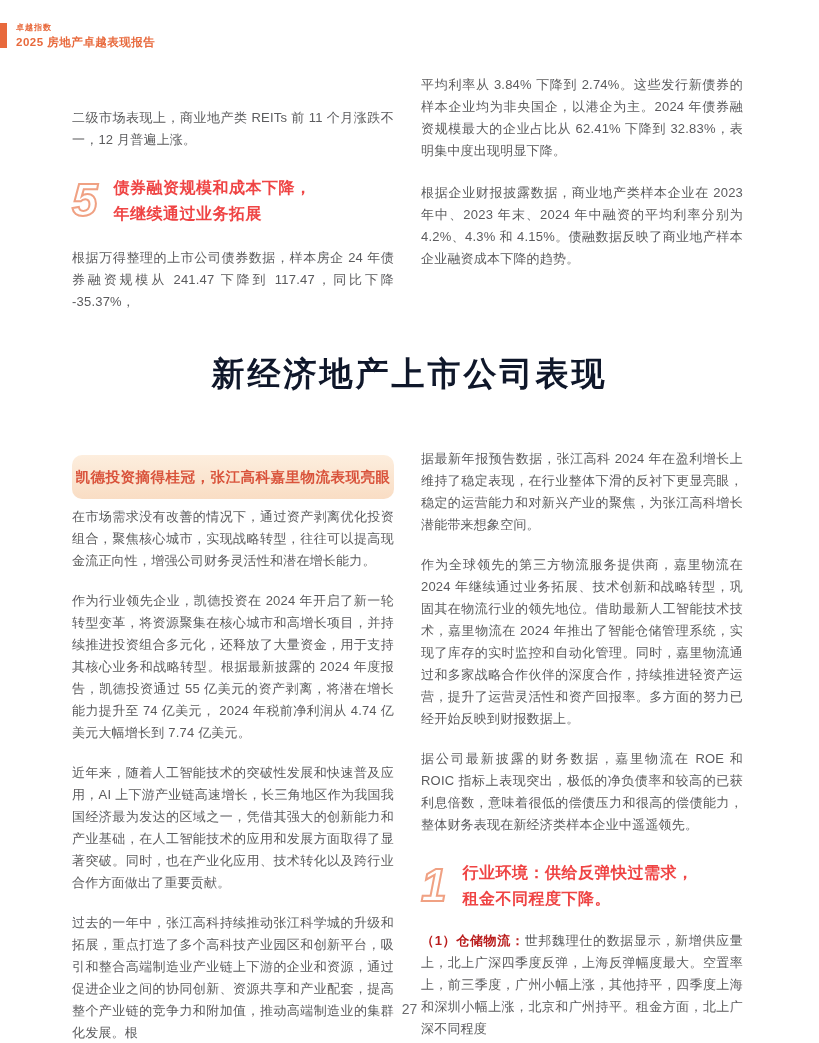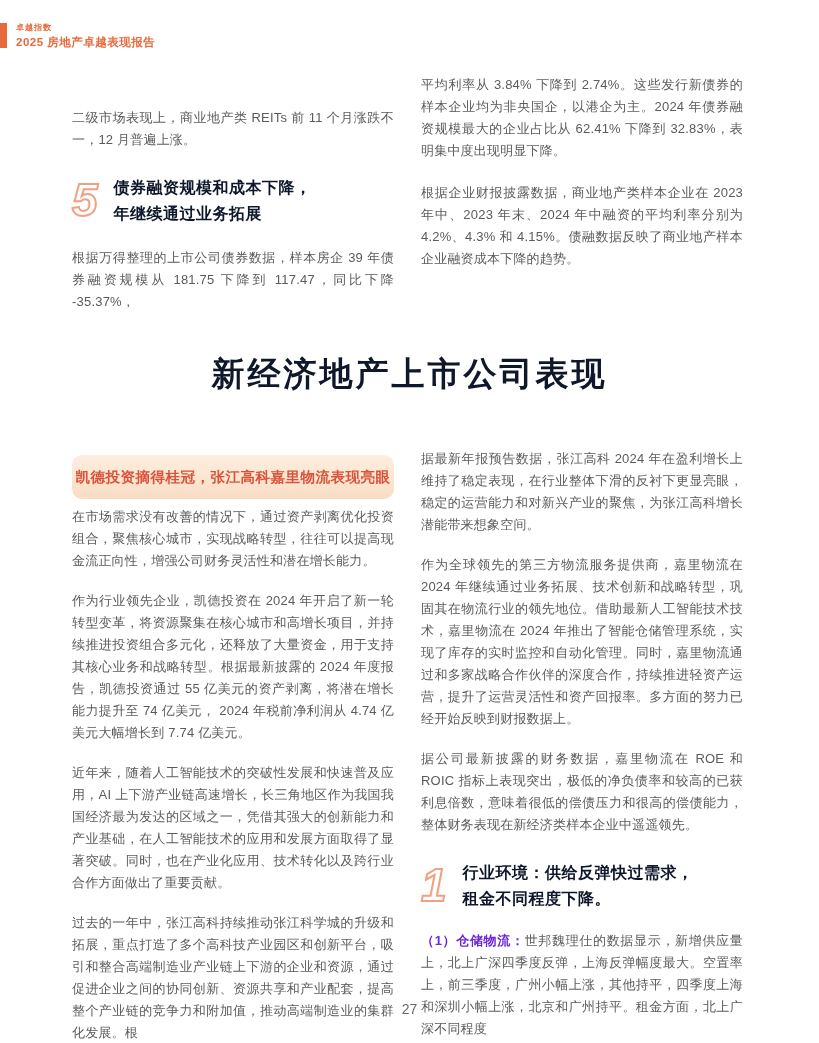--- a/index.html
+++ b/index.html
@@ -25,21 +25,21 @@
   .col-left  { left:72px; }
   .col-right { left:421px; }
 
   
   .sec-head { display:flex; align-items:flex-start; }
   .sec-num {
     font-size:46px; line-height:46px; font-weight:bold; font-style:italic;
     color:#ffffff; -webkit-text-stroke:2px #f0a183; text-stroke:2px #f0a183;
     margin-right:16px; transform:translateY(2px);
   }
-  .sec-title { font-size:16px; line-height:26px; font-weight:bold; color:#0f172a; letter-spacing:0.5px; }
+  .sec-title { font-size:16px; line-height:26px; font-weight:bold; color:#ef4444; letter-spacing:0.5px; }
 
   .mt24 { margin-top:24px; }
   .mt20 { margin-top:20px; }
   .mt18 { margin-top:18px; }
 
   
   .main-title {
     position:absolute; top:352px; left:0; width:100%;
     text-align:center; font-size:33px; font-weight:bold;
     color:#0f172a; letter-spacing:3px;
@@ -47,21 +47,21 @@
 
   
   .banner {
     position:absolute; left:72px; top:455px; width:322px; height:44px;
     border-radius:10px;
     background:linear-gradient(180deg,#fdeede 0%,#f9ddc4 100%);
     display:flex; align-items:center; justify-content:center;
     font-size:14.5px; font-weight:bold; color:#d9533b; letter-spacing:0.5px;
   }
 
-  .bold-label { font-weight:bold; color:#6d28d9; }
+  .bold-label { font-weight:bold; color:#b91c1c; }
 
   .page-number {
     position:absolute; bottom:26px; left:0; width:100%;
     text-align:center; font-size:14px; color:#6a6a6c;
   }
 </style>
 </head>
 <body>
 
 <div class="page">
@@ -74,21 +74,21 @@
 
   <div class="col col-left" style="top:74px;margin-top:33px;">
     <p class="para">二级市场表现上，商业地产类 REITs 前 11 个月涨跌不一，12 月普遍上涨。</p>
     <div class="sec-head mt24">
       <div class="sec-num">5</div>
       <div class="sec-title">
         <div>债券融资规模和成本下降，</div>
         <div>年继续通过业务拓展</div>
       </div>
     </div>
-    <p class="para mt20">根据万得整理的上市公司债券数据，样本房企 39 年债券融资规模从 181.75 下降到 117.47，同比下降 -35.37%，</p>
+    <p class="para mt20">根据万得整理的上市公司债券数据，样本房企 24 年债券融资规模从 241.47 下降到 117.47，同比下降 -35.37%，</p>
   </div>
 
   <div class="col col-right" style="top:74px;">
     <p class="para">平均利率从 3.84% 下降到 2.74%。这些发行新债券的样本企业均为非央国企，以港企为主。2024 年债券融资规模最大的企业占比从 62.41% 下降到 32.83%，表明集中度出现明显下降。</p>
     <p class="para mt20">根据企业财报披露数据，商业地产类样本企业在 2023 年中、2023 年末、2024 年中融资的平均利率分别为 4.2%、4.3% 和 4.15%。债融数据反映了商业地产样本企业融资成本下降的趋势。</p>
   </div>
 
   <div class="main-title">新经济地产上市公司表现</div>
 
   <div class="banner">凯德投资摘得桂冠，张江高科嘉里物流表现亮眼</div>

